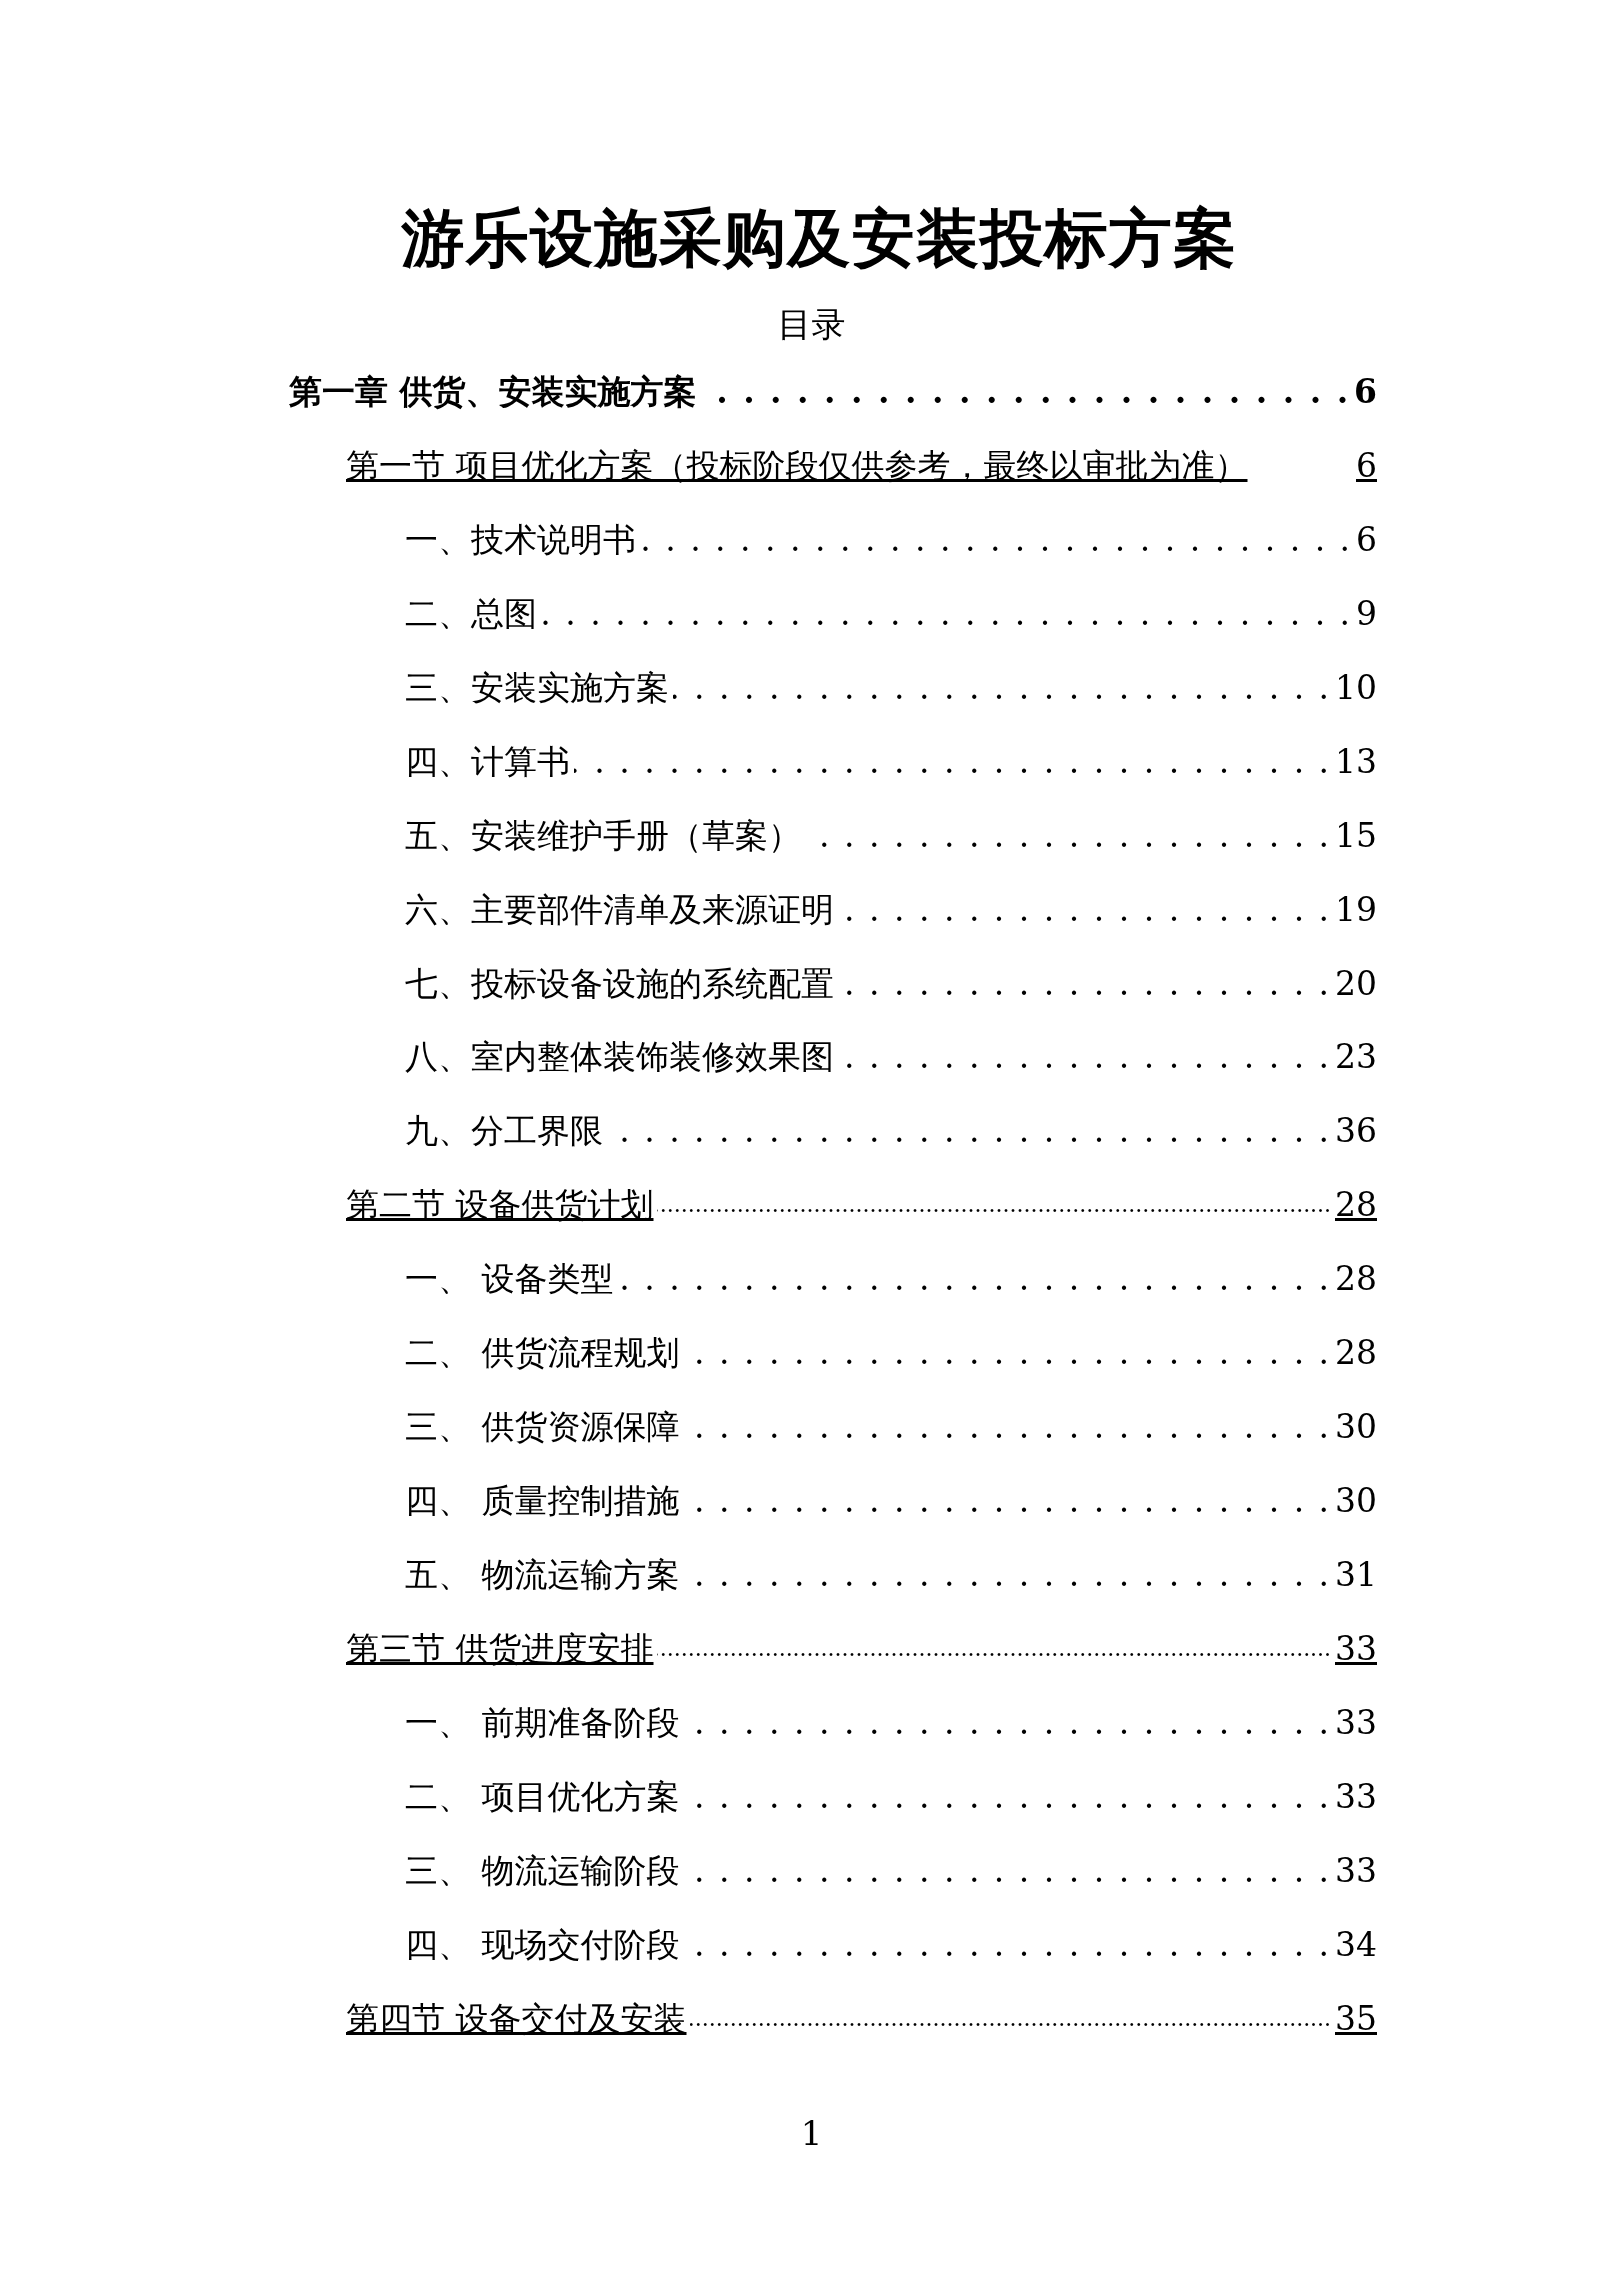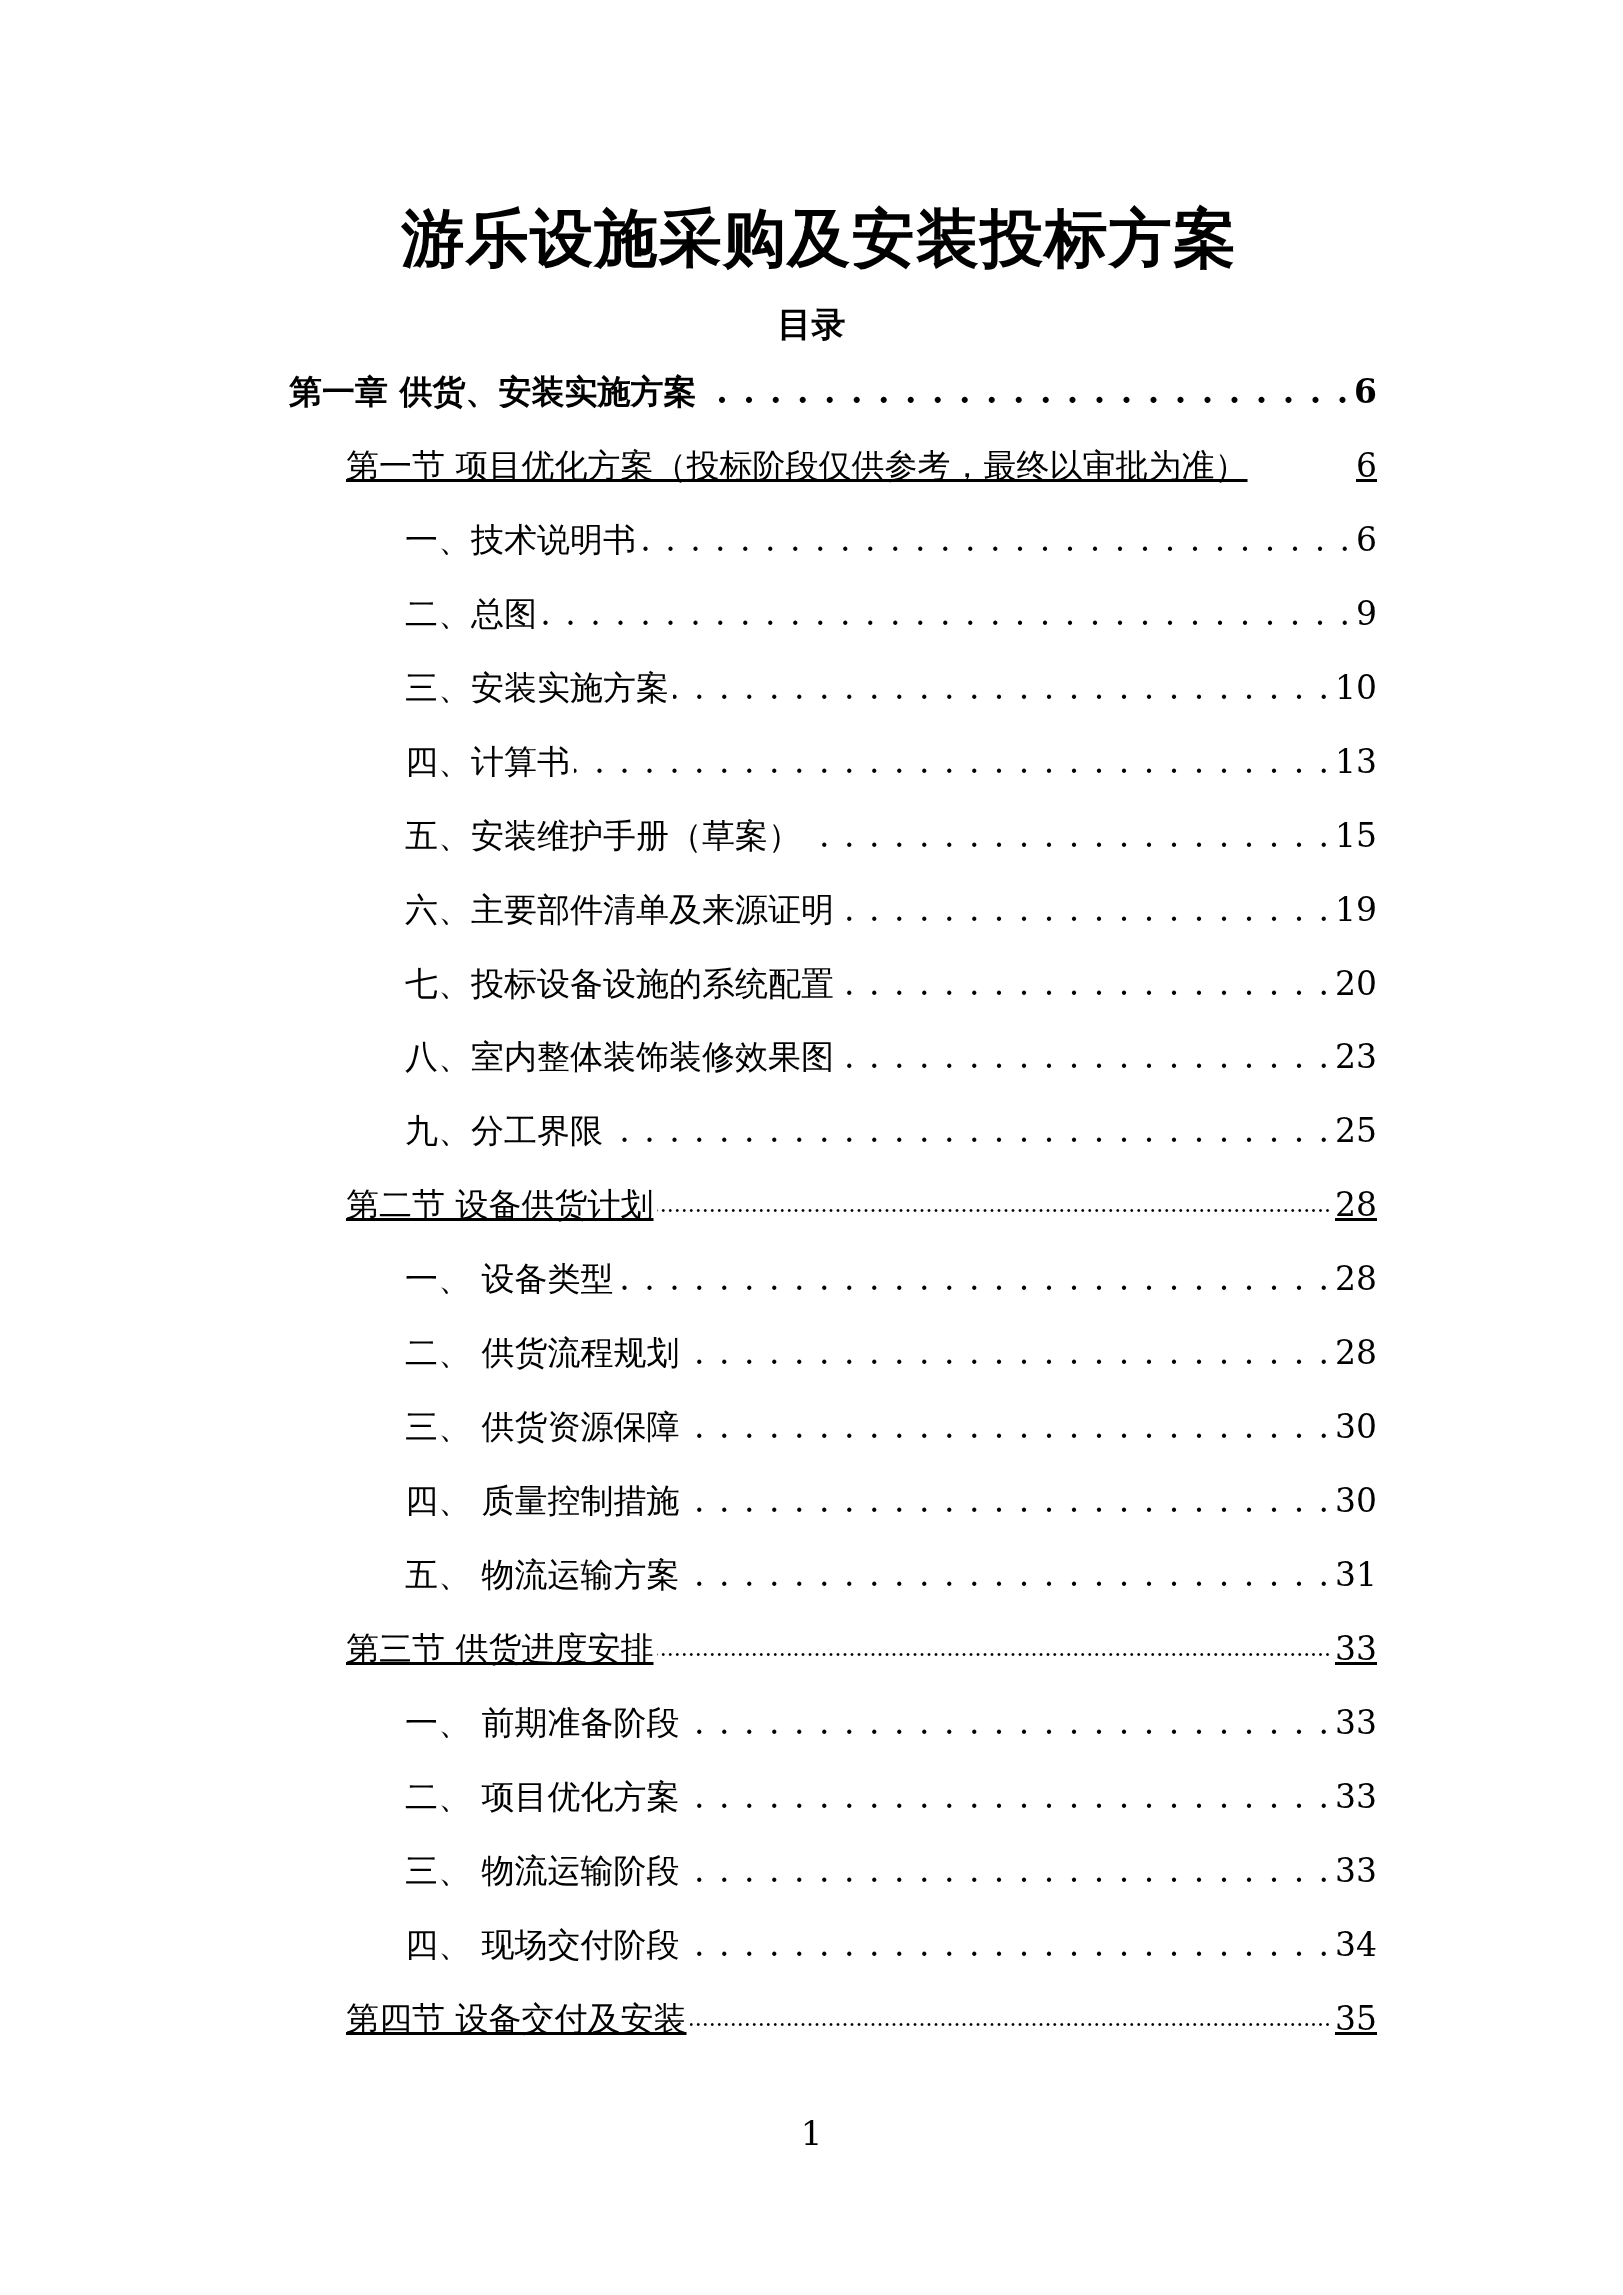--- a/index.html
+++ b/index.html
@@ -1,21 +1,21 @@
 <!DOCTYPE html>
 <html style="font-size:10.5px"><head>
 <meta charset="utf-8">
 <style>
   html, body { margin: 0; padding: 0; background: #ffffff; }
   body { width: 1623px; height: 2295px; position: relative; overflow: hidden;
          font-family: "DejaVu Serif", "Liberation Serif", serif; color: #000; }
   .title { position: absolute; left: 0; width: 1623px; top: 196px; text-align: center;
            font-size: 63px; font-weight: bold; letter-spacing: 1.3px; line-height: 85px; padding-left: 8px; }
   .toc-heading { position: absolute; left: 0; width: 1623px; top: 301px; text-align: center;
-                 font-size: 34px; font-weight: bold; line-height: 46px; }
+                 font-size: 34px; font-weight: normal; line-height: 46px; }
   .toc { position: absolute; top: 366px; left: 0; width: 1623px; }
   .toc-row { position: absolute; height: 52px; display: flex; align-items: flex-end;
              font-size: 33px; line-height: 52px; right: 246px; white-space: nowrap; margin-left: 44px; }
   .toc-row.level-0 { left: 245px; font-weight: bold; }
   .toc-row.level-1 { left: 302px; text-decoration: underline; }
   .toc-row.level-2 { left: 361px; }
   .toc-label { flex: 0 0 auto; }
   .leader { flex: 1 1 auto; overflow: hidden; margin: 0 3.9px; height: 52px; position: relative; }
   .leader::after { content: ". . . . . . . . . . . . . . . . . . . . . . . . . . . . . . . . . . . . . . . . . . . . . . . . . . . . . . . . . . . . . . . . . . . . . . . . . . . . . . . . . . . . . . . . . . . . . . . . . . . . . . . . . . . . . . . . . . . . . . . . . . . . . . . . . . . . . . . . . . . . . . . . . . . . . . . . . . . . . . . . . . . . . . . . . . . . . . . . . . . . .";
                    position: absolute; right: 0; bottom: 0; white-space: nowrap; letter-spacing: 2px; }
@@ -78,21 +78,21 @@
       <span class="toc-page">20</span>
     </div>
   <div class="toc-row level-2" style="top:665px">
       <span class="toc-label">八、室内整体装饰装修效果图</span>
       <span class="leader"></span>
       <span class="toc-page">23</span>
     </div>
   <div class="toc-row level-2" style="top:739px">
       <span class="toc-label">九、分工界限</span>
       <span class="leader"></span>
-      <span class="toc-page">25</span>
+      <span class="toc-page">36</span>
     </div>
   <div class="toc-row level-1" style="top:813px">
       <span class="toc-label">第二节  设备供货计划</span>
       <span class="leader dense"></span>
       <span class="toc-page">28</span>
     </div>
   <div class="toc-row level-2" style="top:887px">
       <span class="toc-label">一、   设备类型</span>
       <span class="leader"></span>
       <span class="toc-page">28</span>

